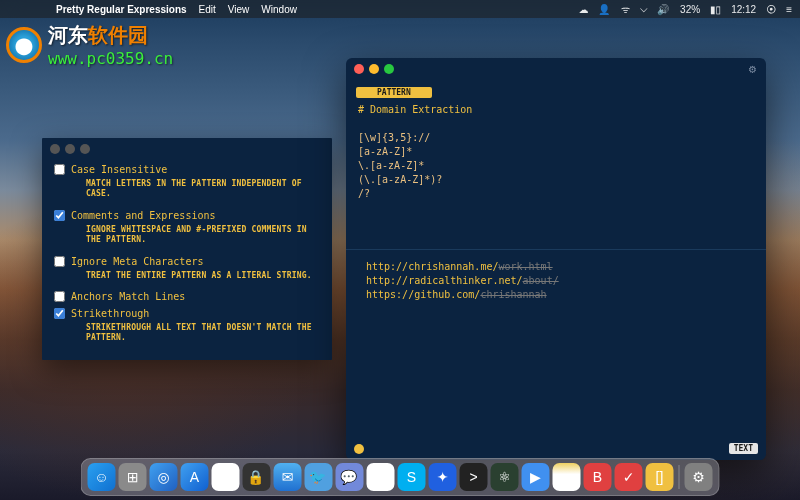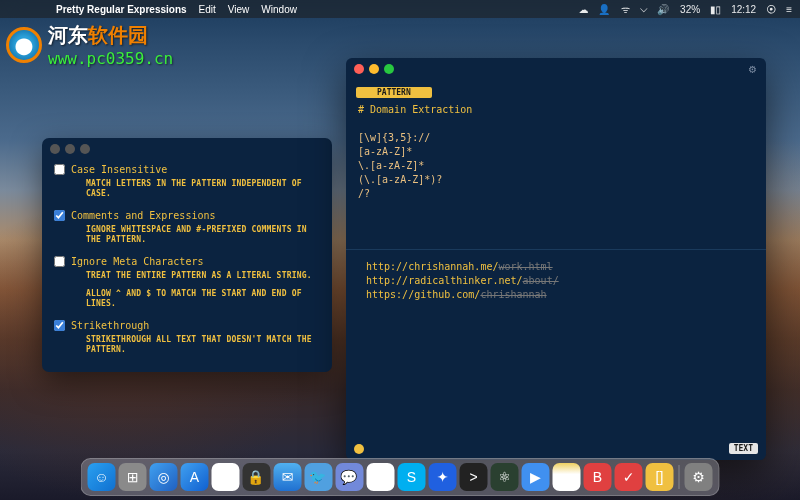--- a/index.html
+++ b/index.html
@@ -48,21 +48,21 @@
     .traffic { display: flex; gap: 5px; padding: 6px 8px; }
     .tlight { width: 10px; height: 10px; border-radius: 50%; }
     .tlight.r { background: #ff5f57; }
     .tlight.y { background: #febc2e; }
     .tlight.g { background: #28c840; }
     .tlight.d { background: #555; }
     
     .options {
       position: absolute; left: 42px; top: 138px;
       width: 290px; background: #0b2340;
-      border-radius: 7px; box-shadow: 0 10px 30px rgba(0,0,0,0.5);
+      border-radius: 1px; box-shadow: 0 10px 30px rgba(0,0,0,0.5);
       z-index: 50; padding-bottom: 10px;
       font-family: Menlo, Monaco, monospace;
     }
     .options .row { padding: 4px 12px 2px; }
     .options .lbl { color: #f0c040; font-size: 10px; display: flex; align-items: center; gap: 6px; }
     .options .desc { color: #f0c040; font-size: 8px; letter-spacing: 0.2px; padding: 2px 12px 6px 44px; line-height: 1.3; text-transform: uppercase; font-weight: bold; }
     .options input[type="checkbox"] { width: 11px; height: 11px; accent-color: #3a7fd8; }
     
     .editor {
       position: absolute; left: 346px; top: 58px;
@@ -167,21 +167,26 @@
         </label>
       </div>
       <div class="desc">Ignore whitespace and #-prefixed comments in the pattern.</div>
       <div class="row">
         <label class="lbl">
           <input type="checkbox" style="">
           <span>Ignore Meta Characters</span>
         </label>
       </div>
       <div class="desc">Treat the entire pattern as a literal string.</div>
-      <div class="desc">Allow ^ and $ to match the start and end of lines.</div>
+      <div class="row">
+        <label class="lbl">
+          <input type="checkbox" style="">
+          <span>Anchors Match Lines</span>
+        </label>
+      </div>
       <div class="row">
         <label class="lbl">
           <input type="checkbox" checked="" style="">
           <span>Strikethrough</span>
         </label>
       </div>
       <div class="desc">Strikethrough all text that doesn't match the pattern.</div>
     </div>
 </div>
 

